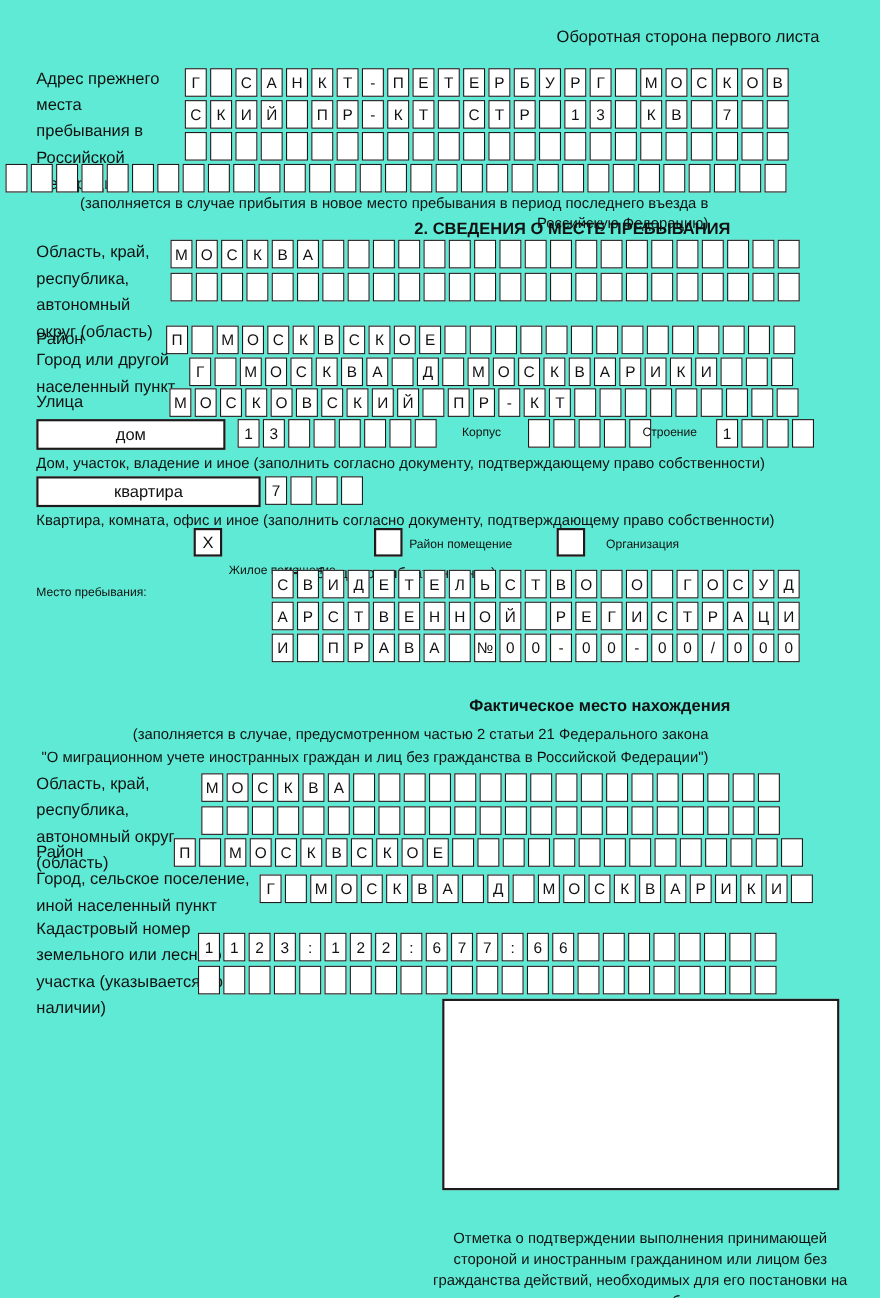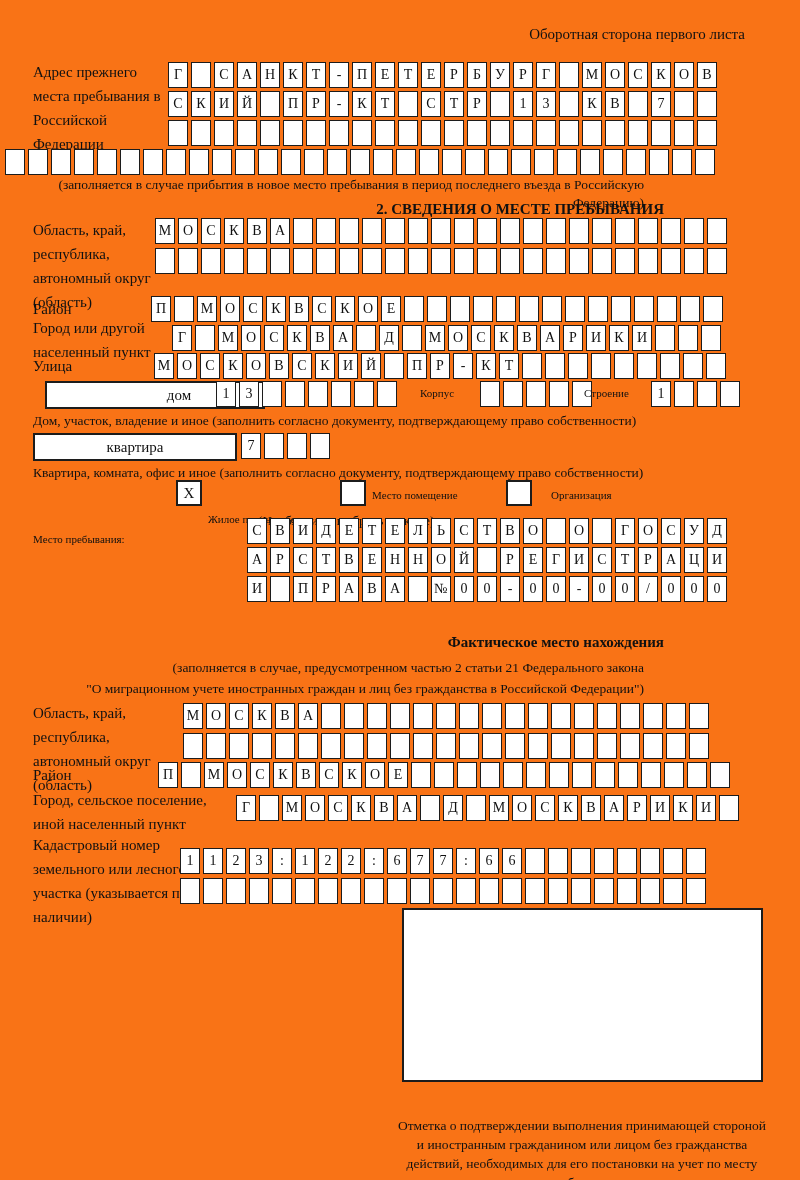--- a/index.html
+++ b/index.html
@@ -1,18 +1,18 @@
 <!DOCTYPE html>
 <html><head>
 <meta charset="utf-8">
 <style>
   html,body{margin:0;padding:0;background:#fff;}
   .page{
-    position:relative;width:800px;height:1180px;background:#f97316;
-    font-family:Liberation Serif, serif;color:#111;
+    position:relative;width:800px;height:1180px;background:#5eead4;
+    font-family:Liberation Sans, sans-serif;color:#111;
     overflow:hidden;
   }
   .abs{position:absolute;}
   .lbl{font-size:15px;line-height:24px;}
   .note{font-size:13.5px;line-height:18px;}
   .center{left:0;width:644px;text-align:right;}
   .bold{font-weight:bold;margin-left:20px;}
   
   .cells{white-space:nowrap;height:27px;}
   .cells .cell{
@@ -54,37 +54,37 @@
 
   <div class="abs lbl" style="left:33px;top:297px;">Район</div>
   <div class="abs cells" style="left:151px;top:296px;"><span class="cell">П</span><span class="cell"></span><span class="cell">М</span><span class="cell">О</span><span class="cell">С</span><span class="cell">К</span><span class="cell">В</span><span class="cell">С</span><span class="cell">К</span><span class="cell">О</span><span class="cell">Е</span><span class="cell"></span><span class="cell"></span><span class="cell"></span><span class="cell"></span><span class="cell"></span><span class="cell"></span><span class="cell"></span><span class="cell"></span><span class="cell"></span><span class="cell"></span><span class="cell"></span><span class="cell"></span><span class="cell"></span><span class="cell"></span></div>
 
   <div class="abs lbl" style="left:33px;top:316px;width:150px;">Город или другой населенный пункт</div>
   <div class="abs cells" style="left:172px;top:325px;"><span class="cell">Г</span><span class="cell"></span><span class="cell">М</span><span class="cell">О</span><span class="cell">С</span><span class="cell">К</span><span class="cell">В</span><span class="cell">А</span><span class="cell"></span><span class="cell">Д</span><span class="cell"></span><span class="cell">М</span><span class="cell">О</span><span class="cell">С</span><span class="cell">К</span><span class="cell">В</span><span class="cell">А</span><span class="cell">Р</span><span class="cell">И</span><span class="cell">К</span><span class="cell">И</span><span class="cell"></span><span class="cell"></span><span class="cell"></span></div>
 
   <div class="abs lbl" style="left:33px;top:354px;">Улица</div>
   <div class="abs cells" style="left:154px;top:353px;"><span class="cell">М</span><span class="cell">О</span><span class="cell">С</span><span class="cell">К</span><span class="cell">О</span><span class="cell">В</span><span class="cell">С</span><span class="cell">К</span><span class="cell">И</span><span class="cell">Й</span><span class="cell"></span><span class="cell">П</span><span class="cell">Р</span><span class="cell">-</span><span class="cell">К</span><span class="cell">Т</span><span class="cell"></span><span class="cell"></span><span class="cell"></span><span class="cell"></span><span class="cell"></span><span class="cell"></span><span class="cell"></span><span class="cell"></span><span class="cell"></span></div>
 
-  <div class="abs fieldbox" style="left:45px;top:381px;width:168px;padding-left:48px;">дом</div>
+  <div class="abs fieldbox" style="left:33px;top:381px;width:168px;">дом</div>
   <div class="abs cells" style="left:216px;top:381px;"><span class="cell">1</span><span class="cell">3</span><span class="cell"></span><span class="cell"></span><span class="cell"></span><span class="cell"></span><span class="cell"></span><span class="cell"></span></div>
   <div class="abs inlinelbl" style="left:420px;top:380px;">Корпус</div>
   <div class="abs cells" style="left:480px;top:381px;"><span class="cell"></span><span class="cell"></span><span class="cell"></span><span class="cell"></span><span class="cell"></span></div>
   <div class="abs inlinelbl" style="left:584px;top:380px;">Строение</div>
   <div class="abs cells" style="left:651px;top:381px;"><span class="cell">1</span><span class="cell"></span><span class="cell"></span><span class="cell"></span></div>
   <div class="abs note" style="left:33px;top:412px;">Дом, участок, владение и иное (заполнить согласно документу, подтверждающему право собственности)</div>
 
   <div class="abs fieldbox" style="left:33px;top:433px;width:200px;">квартира</div>
   <div class="abs cells" style="left:241px;top:433px;"><span class="cell">7</span><span class="cell"></span><span class="cell"></span><span class="cell"></span></div>
   <div class="abs note" style="left:33px;top:464px;">Квартира, комната, офис и иное (заполнить согласно документу, подтверждающему право собственности)</div>
 
   <div class="abs inlinelbl" style="left:33px;top:482px;margin-top:44px;">Место пребывания:</div>
   <span class="abs checkbox" style="left:176px;top:480px;">X</span>
   <div class="abs inlinelbl" style="left:208px;top:482px;margin-top:24px;">Жилое помещение</div>
   <span class="abs checkbox" style="left:340px;top:480px;"></span>
-  <div class="abs inlinelbl" style="left:372px;top:482px;">Место помещение</div>
+  <div class="abs inlinelbl" style="left:372px;top:482px;">Район помещение</div>
   <span class="abs checkbox" style="left:506px;top:480px;"></span>
   <div class="abs inlinelbl" style="left:551px;top:482px;">Организация</div>
   <div class="abs note" style="left:258px;top:512px;">(Необходимо выбрать нужное)</div>
 
   <div class="abs cells" style="left:247px;top:518px;"><span class="cell">С</span><span class="cell">В</span><span class="cell">И</span><span class="cell">Д</span><span class="cell">Е</span><span class="cell">Т</span><span class="cell">Е</span><span class="cell">Л</span><span class="cell">Ь</span><span class="cell">С</span><span class="cell">Т</span><span class="cell">В</span><span class="cell">О</span><span class="cell"></span><span class="cell">О</span><span class="cell"></span><span class="cell">Г</span><span class="cell">О</span><span class="cell">С</span><span class="cell">У</span><span class="cell">Д</span></div>
   <div class="abs cells" style="left:247px;top:547px;"><span class="cell">А</span><span class="cell">Р</span><span class="cell">С</span><span class="cell">Т</span><span class="cell">В</span><span class="cell">Е</span><span class="cell">Н</span><span class="cell">Н</span><span class="cell">О</span><span class="cell">Й</span><span class="cell"></span><span class="cell">Р</span><span class="cell">Е</span><span class="cell">Г</span><span class="cell">И</span><span class="cell">С</span><span class="cell">Т</span><span class="cell">Р</span><span class="cell">А</span><span class="cell">Ц</span><span class="cell">И</span></div>
   <div class="abs cells" style="left:247px;top:576px;"><span class="cell">И</span><span class="cell"></span><span class="cell">П</span><span class="cell">Р</span><span class="cell">А</span><span class="cell">В</span><span class="cell">А</span><span class="cell"></span><span class="cell">№</span><span class="cell">0</span><span class="cell">0</span><span class="cell">-</span><span class="cell">0</span><span class="cell">0</span><span class="cell">-</span><span class="cell">0</span><span class="cell">0</span><span class="cell">/</span><span class="cell">0</span><span class="cell">0</span><span class="cell">0</span></div>
 
   <div class="abs lbl bold center" style="top:630px;">Фактическое место нахождения</div>
   <div class="abs note center" style="top:659px;">(заполняется в случае, предусмотренном частью 2 статьи 21 Федерального закона</div>

